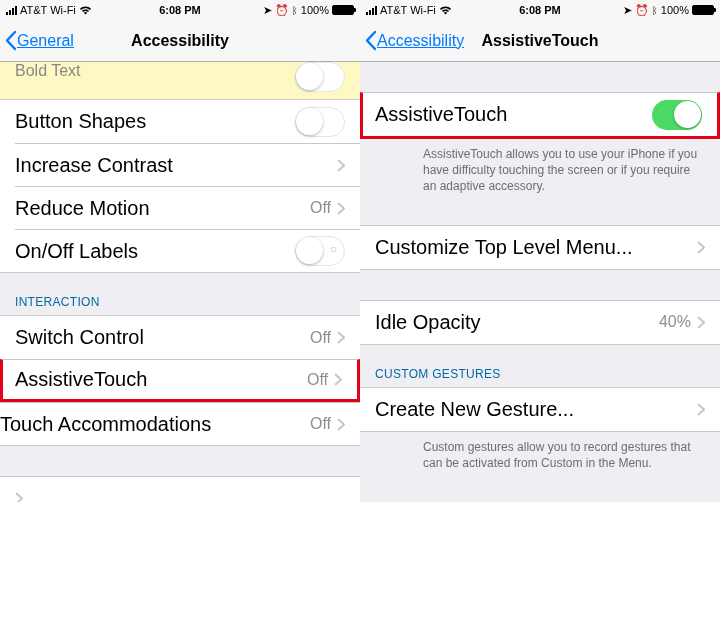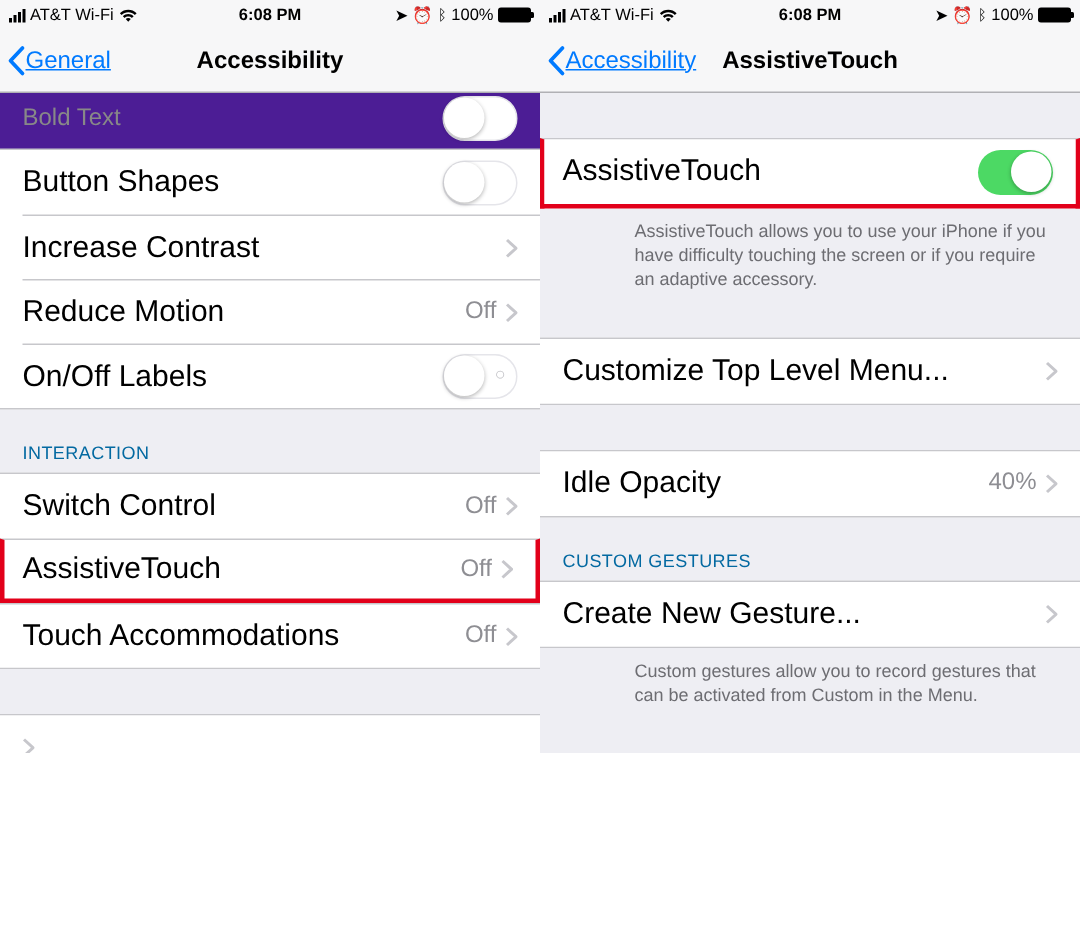--- a/index.html
+++ b/index.html
@@ -110,21 +110,21 @@
   .switch.off .knob{ left:0.2px;}
   .switch.on { background:#4cd964; }
   .switch.on .knob{ right:1.5px; top:1.5px;}
   .switch.off.withlabel:after{
     content:"○"; position:absolute; right:7px; top:5px; font-size:12px; color:#c0c0c5;
   }
   .spacer { height: 30px; }
   .spacer-sm{ height: 22px;}
   .highlight { border:3px solid #e2001a; }
   .row.highlight{ padding-left:12px; } 
-  .partial{ height:38px; overflow:hidden; border-bottom:1px solid #c7c7cb; background:#4c1d95; display:flex; align-items:center; padding:0 15px 4px 15px;}
+  .partial{ height:38px; overflow:hidden; border-bottom:1px solid #c7c7cb; background:#fef9c3; display:flex; align-items:flex-start; padding:0 15px 4px 15px;}
   .partial .switch{ margin-left:auto;}
 </style>
 </head>
 <body>
 
 <div class="container">
 
   <div class="phone">
     <div class="status-bar">
       <div class="status-left">
@@ -211,21 +211,21 @@
       </div>
       <div class="row highlight" style="margin-left:0;border-top:1px solid #c7c7cb;">
         <span class="label">AssistiveTouch</span>
         <span class="value">Off</span>
         <span class="chevron">
             <svg viewBox="0 0 8 13">
               <polyline points="1,1 7,6.5 1,12" fill="none" stroke="#c7c7cc" stroke-width="2"></polyline>
             </svg>
           </span>
       </div>
-      <div class="row" style="margin-left:0;border-top:1px solid #c7c7cb;padding-left:15px;align-items:center;">
+      <div class="row" style="margin-left:0;border-top:1px solid #c7c7cb;align-items:center;">
         <span class="label">Touch Accommodations</span>
         <span class="value">Off</span>
         <span class="chevron">
             <svg viewBox="0 0 8 13">
               <polyline points="1,1 7,6.5 1,12" fill="none" stroke="#c7c7cc" stroke-width="2"></polyline>
             </svg>
           </span>
       </div>
     </div>
 

